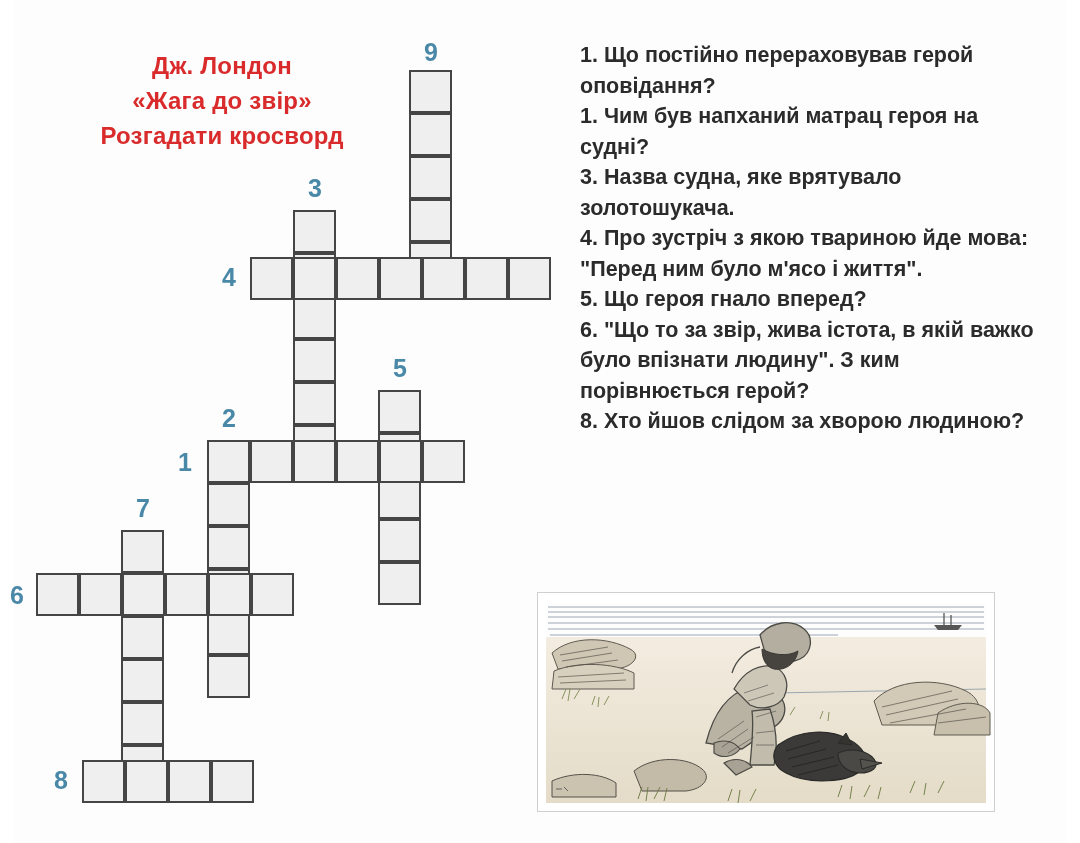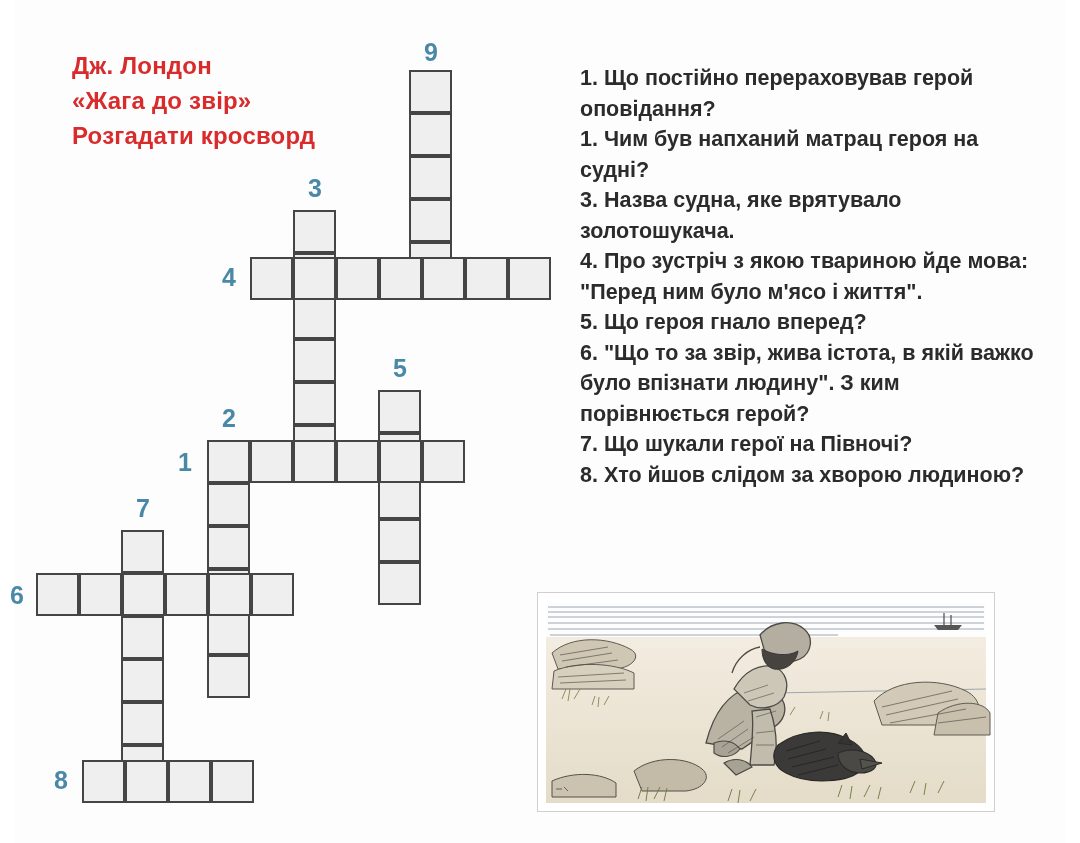--- a/index.html
+++ b/index.html
@@ -15,21 +15,21 @@
     background:#fdfdfd;
   }
   
   .edge-band{position:absolute;top:0;height:843px;width:14px;background:#ffffff;}
   .edge-left{left:0;}
   .edge-right{right:0;}
 
   
   #title-block{
     position:absolute;left:72px;top:48px;width:300px;
-    text-align:left;
+    text-align:center;
     color:#d92b2b;
     font-weight:bold;
     font-size:24px;
     line-height:35px;
     letter-spacing:0.2px;
   }
   #title-block div{white-space:nowrap;}
 
   
   #grid-area{
@@ -45,21 +45,21 @@
     position:absolute;
     color:#4a88a8;
     font-weight:bold;
     font-size:25px;
     line-height:25px;
     font-family:"Liberation Sans", sans-serif;
   }
 
   
   #clues{
-    position:absolute;left:580px;top:63px;width:470px;
+    position:absolute;left:580px;top:40px;width:470px;
     font-size:21.5px;
     line-height:30.5px;
     color:#2b2b2b;
     font-weight:bold;
     font-family:"Liberation Sans", sans-serif;
   }
   #clues .clue{margin:0;padding:0;}
 
   
   #illustration{
@@ -146,21 +146,20 @@
       <div class="cell" style="left: 211px; top: 760px; width: 43px; height: 43px; background: rgb(239, 239, 239); border-color: rgb(69, 69, 69);"></div>
     </div>
 
   <div id="clues">
       <p class="clue">1. Що постійно перераховував герой оповідання?</p>
       <p class="clue">1. Чим був напханий матрац героя на судні?</p>
       <p class="clue">3. Назва судна, яке врятувало золотошукача.</p>
       <p class="clue">4. Про зустріч з якою твариною йде мова: "Перед ним було м'ясо і життя".</p>
       <p class="clue">5. Що героя гнало вперед?</p>
       <p class="clue">6. "Що то за звір, жива істота, в якій важко було впізнати людину". З ким порівнюється герой?</p>
-      <p class="clue">7. Що шукали герої на Півночі?</p>
       <p class="clue">8. Хто йшов слідом за хворою людиною?</p>
     </div>
 
   <div id="illustration">
     <svg width="456" height="218" viewBox="0 0 456 218" xmlns="http://www.w3.org/2000/svg">
       <defs>
         <linearGradient id="gnd" x1="0" y1="0" x2="0" y2="1">
           <stop offset="0%" stop-color="#f3ece0"></stop>
           <stop offset="100%" stop-color="#e4dcc8"></stop>
         </linearGradient>

